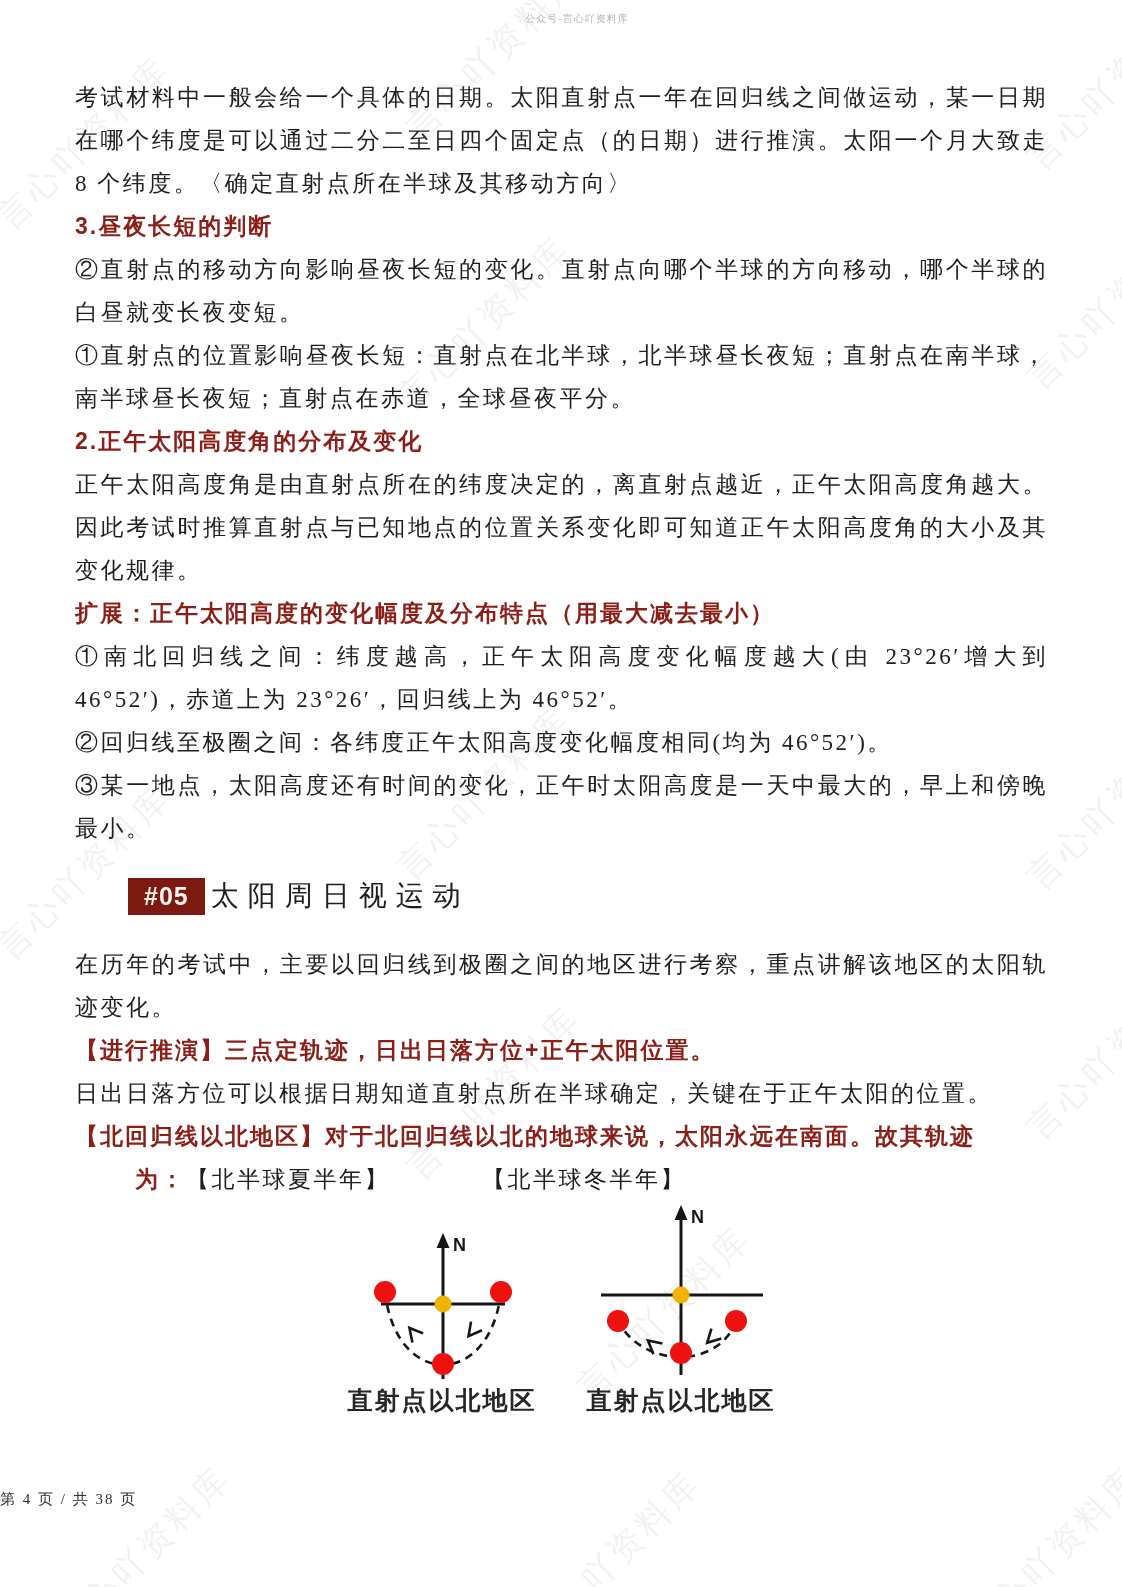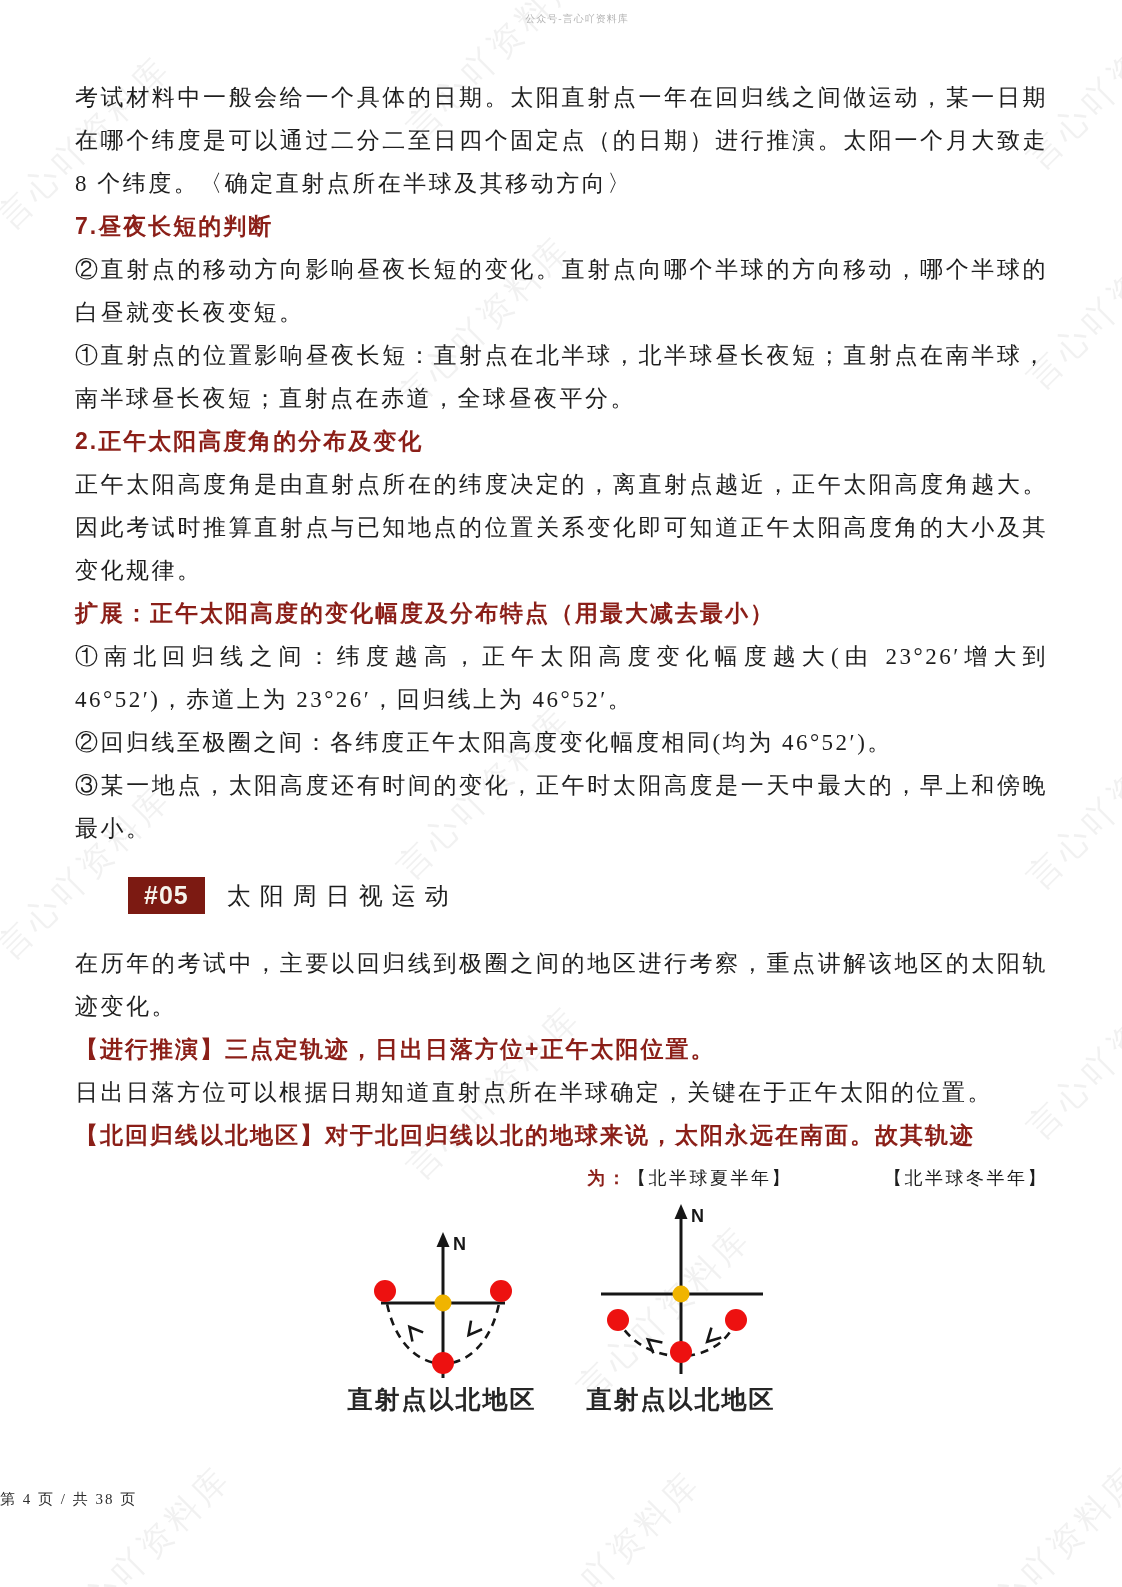--- a/index.html
+++ b/index.html
@@ -33,23 +33,23 @@
     margin:0;font-size:23px;line-height:43px;color:var(--accent-red);
     font-weight:bold;font-family:"Liberation Sans","DejaVu Sans",sans-serif;
     letter-spacing:2px;text-align:justify;
   }
   .badge-row{display:flex;align-items:center;margin:27px 0 28px 5px;padding-left:48px;}
   .badge{
     background:var(--badge-bg);color:#f7f3ec;
     font-family:"Liberation Sans","DejaVu Sans",sans-serif;
     font-weight:bold;font-size:25px;padding:4px 16px;letter-spacing:1px;
   }
-  .badge-title{font-size:24px;color:var(--text);letter-spacing:9px;margin-left:22px;}
+  .badge-title{font-size:28px;color:var(--text);letter-spacing:9px;margin-left:6px;}
   .season-line{
-    margin:0;text-align:right;font-size:18px;line-height:43px;
+    margin:0;text-align:left;font-size:23px;line-height:43px;
     letter-spacing:2.5px;padding-left:60px;
   }
   .season-line .wei{
     color:var(--accent-red);font-weight:bold;
     font-family:"Liberation Sans","DejaVu Sans",sans-serif;
   }
   .season-right{margin-left:92px;}
   .diagram-row{display:flex;justify-content:center;align-items:flex-end;gap:50px;margin-top:2px;}
   .diagram{display:flex;flex-direction:column;align-items:center;}
   .diagram-caption{
@@ -82,21 +82,21 @@
   <span class="wm" style="left:550px;top:1290px">言心吖资料库</span>
   <span class="wm" style="left:30px;top:1530px">言心吖资料库</span>
   <span class="wm" style="left:500px;top:1535px">言心吖资料库</span>
   <span class="wm" style="left:940px;top:1530px">言心吖资料库</span>
 </div>
 
 <div class="header-note">公众号-言心吖资料库</div>
 
 <div class="content">
   <p class="body">考试材料中一般会给一个具体的日期。太阳直射点一年在回归线之间做运动，某一日期在哪个纬度是可以通过二分二至日四个固定点（的日期）进行推演。太阳一个月大致走 8 个纬度。〈确定直射点所在半球及其移动方向〉</p>
-  <p class="rhead">7.昼夜长短的判断</p>
+  <p class="rhead">3.昼夜长短的判断</p>
   <p class="body">②直射点的移动方向影响昼夜长短的变化。直射点向哪个半球的方向移动，哪个半球的白昼就变长夜变短。</p>
   <p class="body">①直射点的位置影响昼夜长短：直射点在北半球，北半球昼长夜短；直射点在南半球，南半球昼长夜短；直射点在赤道，全球昼夜平分。</p>
   <p class="rhead">2.正午太阳高度角的分布及变化</p>
   <p class="body">正午太阳高度角是由直射点所在的纬度决定的，离直射点越近，正午太阳高度角越大。因此考试时推算直射点与已知地点的位置关系变化即可知道正午太阳高度角的大小及其变化规律。</p>
   <p class="rhead">扩展：正午太阳高度的变化幅度及分布特点（用最大减去最小）</p>
   <p class="body">①南北回归线之间：纬度越高，正午太阳高度变化幅度越大(由 23°26′增大到 46°52′)，赤道上为 23°26′，回归线上为 46°52′。</p>
   <p class="body">②回归线至极圈之间：各纬度正午太阳高度变化幅度相同(均为 46°52′)。</p>
   <p class="body">③某一地点，太阳高度还有时间的变化，正午时太阳高度是一天中最大的，早上和傍晚最小。</p>
 
   <div class="badge-row">

